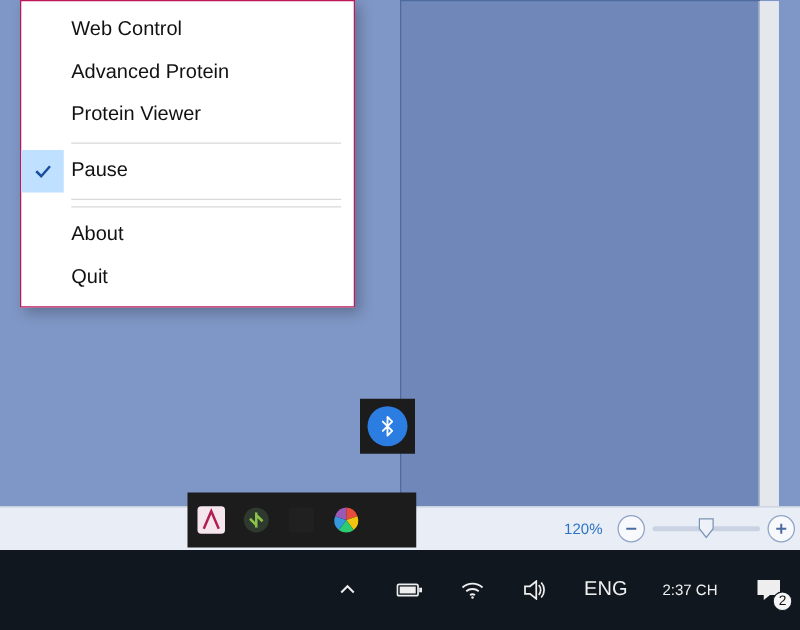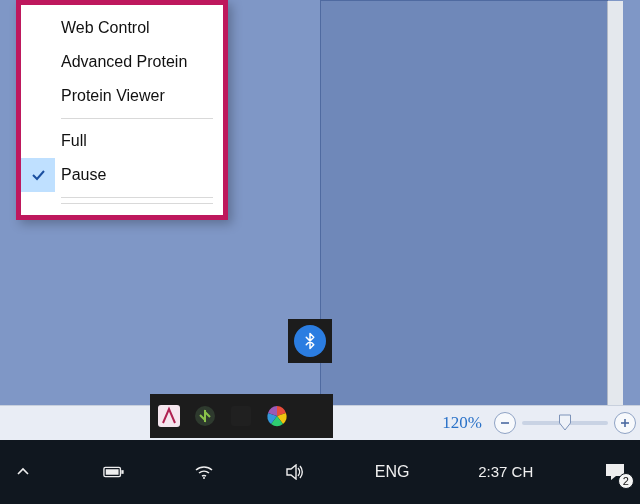--- a/index.html
+++ b/index.html
@@ -32,21 +32,21 @@
   }
 
   
   .statusbar {
     position: absolute; left: 0; top: 405px; right: 0; height: 35px;
     background: #e9edf5;
     border-top: 1px solid #c8d0dd;
     display: flex; align-items: center; justify-content: flex-end;
     padding-right: 4px; gap: 6px;
   }
-  .zoom-text { color: #2a72c8; font-size: 17px; padding: 0 6px; font-family: Liberation Serif, serif; }
+  .zoom-text { color: #2a72c8; font-size: 12px; padding: 0 6px; }
   .zoom-btn {
     width: 22px; height: 22px; border: 1px solid #8fa3c5; border-radius: 50%;
     background: #f7f9fc; display: flex; align-items: center; justify-content: center;
     color: #4a6aa0; font-size: 14px; line-height: 1;
   }
   .zoom-track {
     width: 86px; height: 4px; background: #c9d3e4; position: relative; border-radius: 2px;
   }
   .zoom-track .marker {
     position: absolute; left: 50%; top: -7px; width: 13px; height: 17px; transform: translateX(-50%);
@@ -63,46 +63,46 @@
     position: absolute; left: 288px; top: 319px; width: 44px; height: 44px;
     background: #1c1c1c; display:flex; align-items:center; justify-content:center;
   }
   .bt-circle {
     width: 32px; height: 32px; border-radius: 50%; background: #2b7de1;
     display:flex; align-items:center; justify-content:center;
   }
 
   
   .context-menu {
-    position: absolute; left: 16px; top: 0; width: 212px;
-    background: #ffffff; border: 5px solid #be185d;
+    position: absolute; left: 16px; top: 0; width: 268px;
+    background: #ffffff; border: 1px solid #be185d;
     box-shadow: 4px 4px 10px rgba(0,0,0,0.25);
     padding: 6px 0;
   }
   .cm-item {
     display: flex; align-items: center; height: 34px;
     padding: 0 14px 0 40px; font-size: 16px; color: #111; position: relative;
     cursor: default;
   }
   .cm-check {
     position: absolute; left: 0; top: 0; width: 34px; height: 34px;
     display: flex; align-items: center; justify-content: center;
     background: #bfe0ff;
   }
   .cm-sep { height: 1px; background: #d9d9d9; margin: 5px 10px 5px 40px; }
 
   
   .taskbar {
     position: absolute; left: 0; right: 0; bottom: 0; height: 64px;
     background: #10171f; display: flex; align-items: center;
-    justify-content: space-between; padding: 0 12px; gap: 28px; color: #f0f0f0;
+    justify-content: flex-end; padding: 0 12px; gap: 28px; color: #f0f0f0;
   }
   .tb-icon { width: 22px; height: 22px; display:flex; align-items:center; justify-content:center; }
   .tb-lang { font-size: 16px; }
-  .tb-clock { text-align: center; font-size: 15px; line-height: 1.25; }
+  .tb-clock { text-align: center; font-size: 12px; line-height: 1.25; }
   .tb-notif {
     position: relative; width: 26px; height: 22px;
     display:flex; align-items:center; justify-content:center;
   }
   .tb-notif .badge {
     position: absolute; right: -6px; bottom: -6px; min-width: 16px; height: 16px;
     border-radius: 8px; background: #f5f5f5; color: #111; font-size: 11px;
     display:flex; align-items:center; justify-content:center; padding: 0 3px;
     border: 1px solid #10171f;
   }
@@ -185,32 +185,35 @@
     <span>Web Control</span>
   </div>
   <div class="cm-item">
     <span>Advanced Protein</span>
   </div>
   <div class="cm-item">
     <span>Protein Viewer</span>
   </div>
   <div class="cm-sep"></div>
   <div class="cm-item">
-    <span>Full</span>
-  </div>
-  <div class="cm-item">
     <div class="cm-check">
       <svg viewBox="0 0 16 16" width="16" height="16">
           <path d="M3 8 L7 12 L14 4" fill="none" stroke="#1a4fa0" stroke-width="2"></path>
         </svg>
     </div>
     <span>Pause</span>
   </div>
   <div class="cm-sep"></div>
   <div class="cm-sep"></div>
+  <div class="cm-item">
+    <span>About</span>
+  </div>
+  <div class="cm-item">
+    <span>Quit</span>
+  </div>
 </div>
 
 <div class="taskbar">
   <div class="tb-icon">
     <svg viewBox="0 0 16 16" width="16" height="16">
         <path d="M3 10 L8 5 L13 10" fill="none" stroke="#eee" stroke-width="1.6"></path>
       </svg>
   </div>
   <div class="tb-icon">
     <svg viewBox="0 0 24 14" width="24" height="14">

